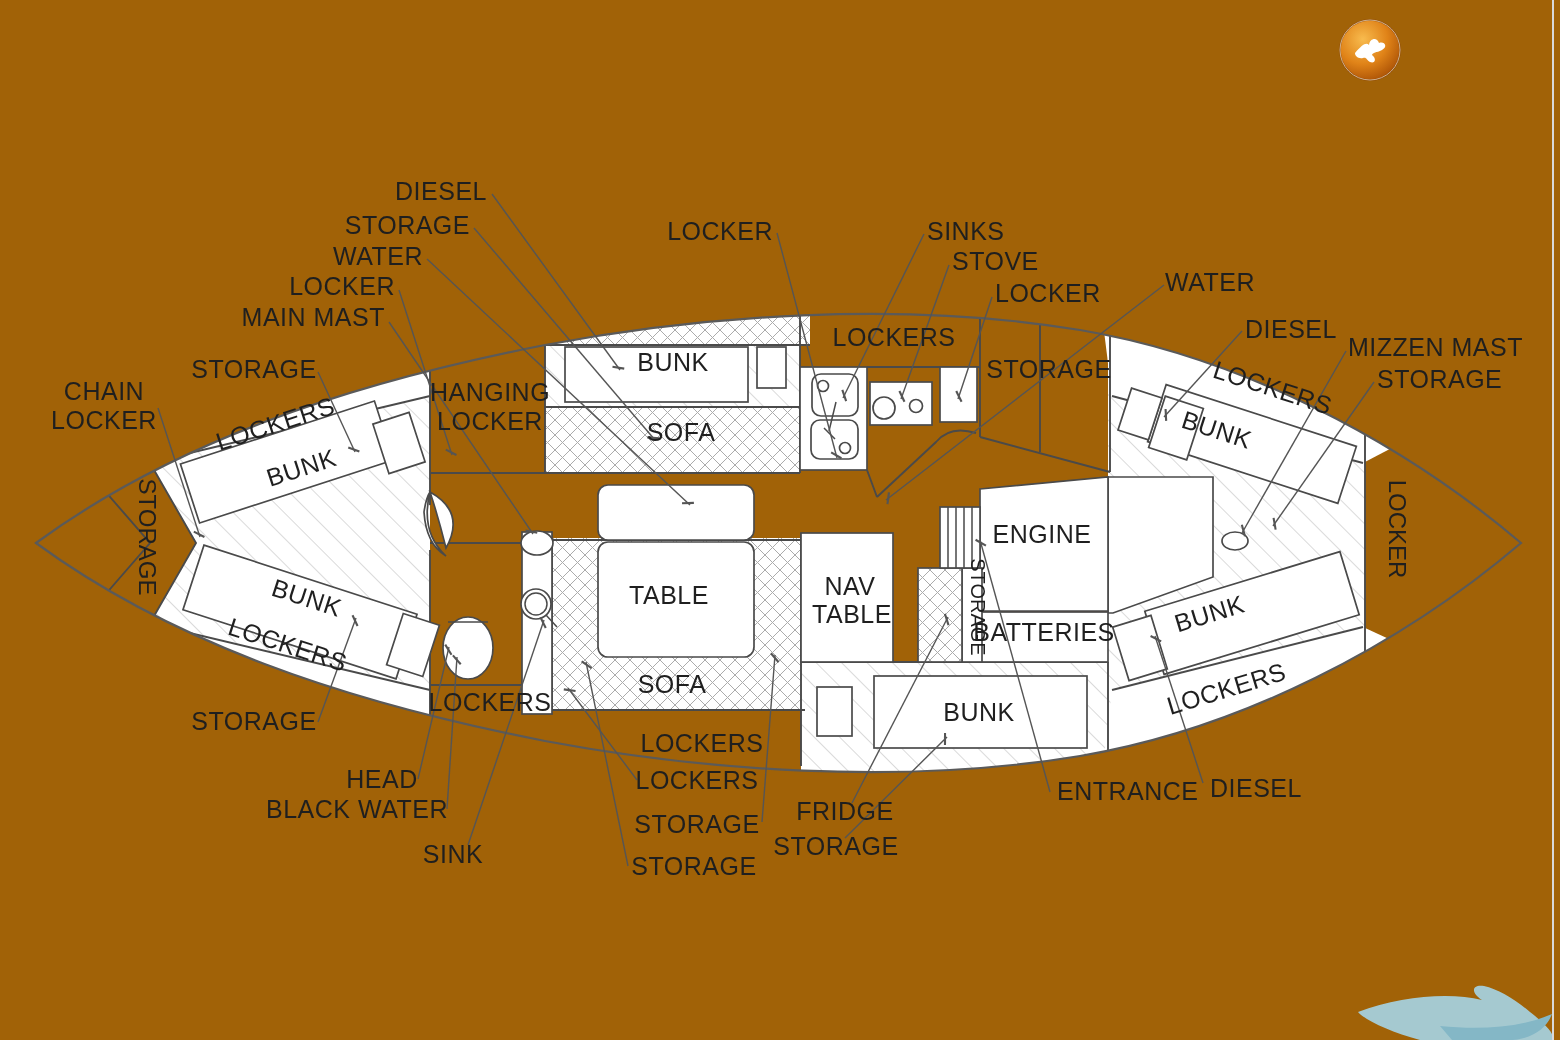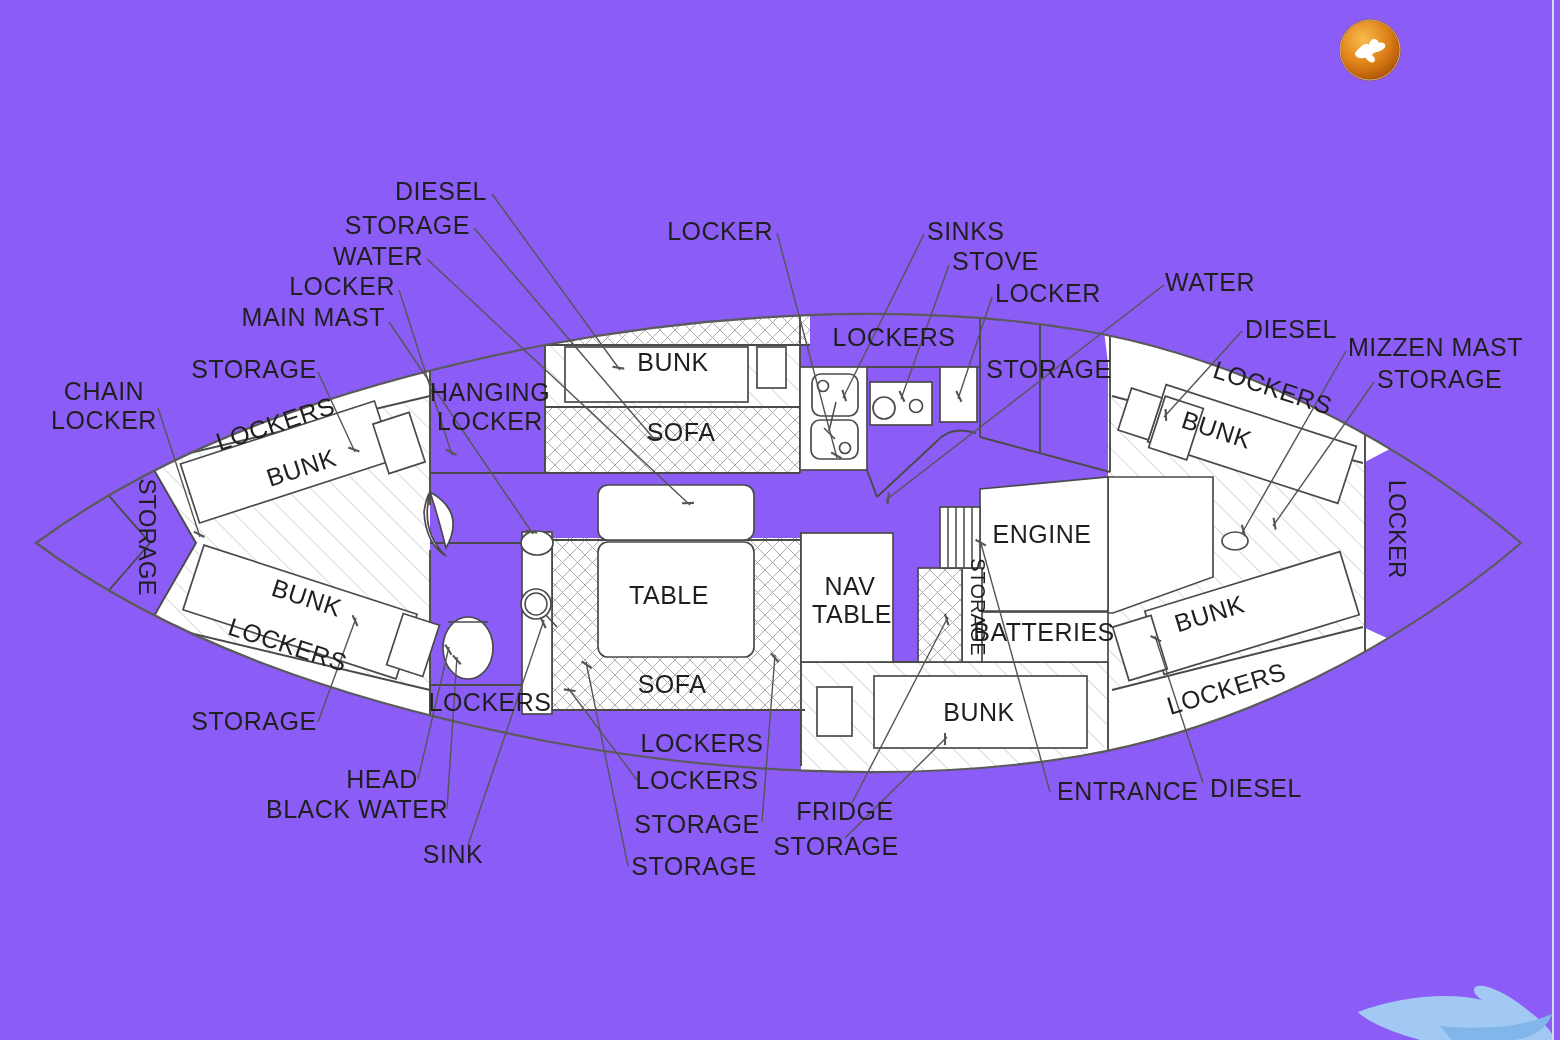--- a/index.html
+++ b/index.html
@@ -1,16 +1,16 @@
 <!DOCTYPE html>
 <html><head>
 <meta charset="utf-8">
 <style>
   html,body{margin:0;padding:0;background:#ffffff;}
-  .canvas{position:relative;width:1560px;height:1040px;background:#8b5cf6;overflow:hidden;
+  .canvas{position:relative;width:1560px;height:1040px;background:#a16207;overflow:hidden;
           font-family:"Liberation Sans",sans-serif;}
   svg{position:absolute;left:0;top:0;}
   text{font-family:"Liberation Sans",sans-serif;fill:#1f1f1f;}
   .lbl{font-size:25px;letter-spacing:.5px;}
   .lbl-sm{font-size:20px;}
   .lbl-v{font-size:24px;}
   .wall{stroke:#4a4a4a;stroke-width:1.9;fill:none;}
   .wall-thin{stroke:#4a4a4a;stroke-width:1.5;fill:none;}
   .furn{fill:#ffffff;stroke:#4a4a4a;stroke-width:1.7;}
   .leader{stroke:#555;stroke-width:1.4;fill:none;}

